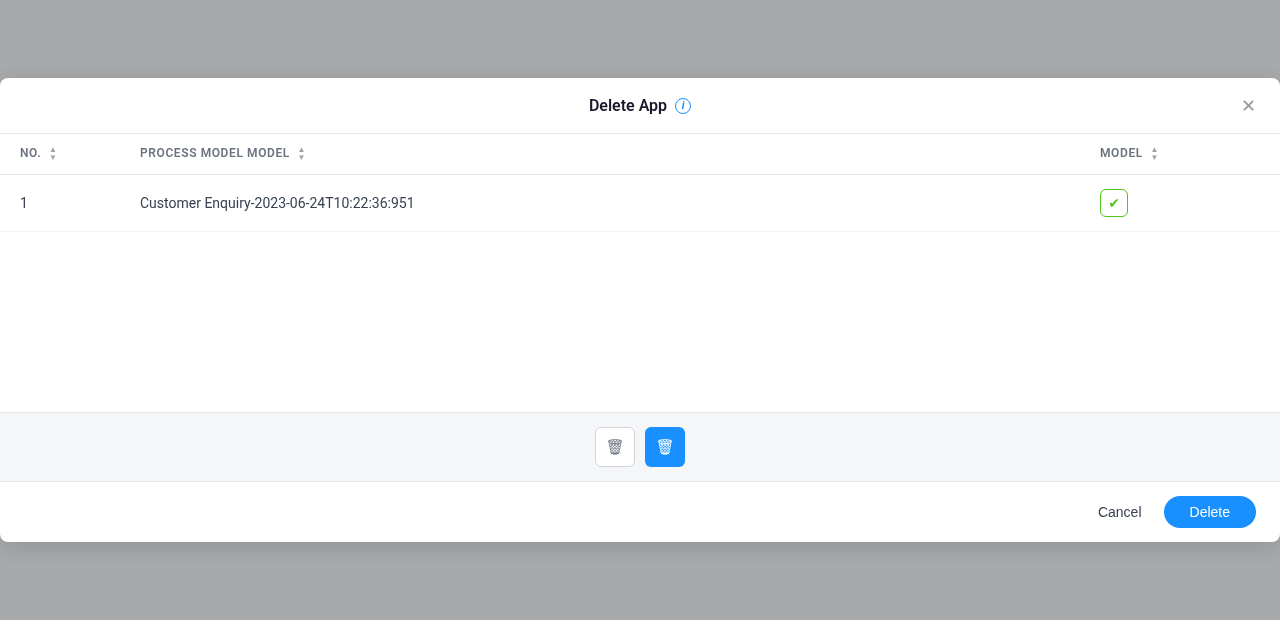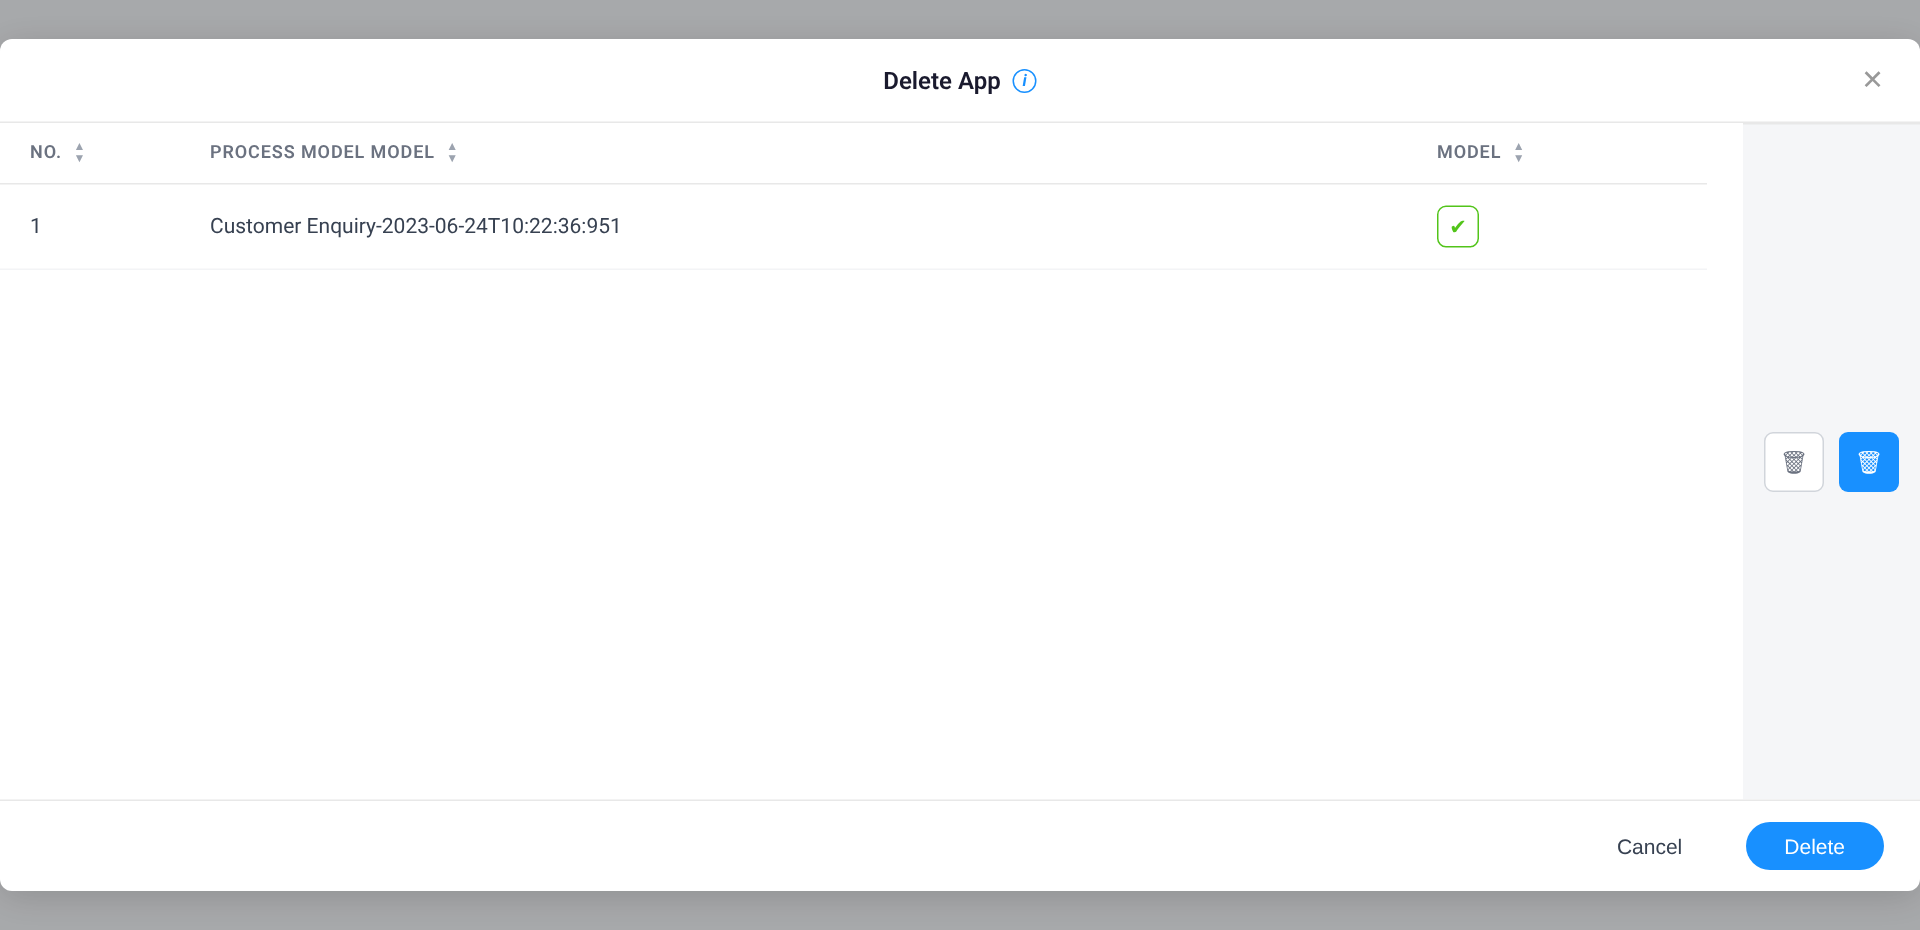--- a/index.html
+++ b/index.html
@@ -26,21 +26,21 @@
       background: rgba(0,0,0,0.3);
       display: flex;
       align-items: center;
       justify-content: center;
     }
 
     .modal {
       background: #fff;
       border-radius: 8px;
       width: 1280px;
-      height: 568px;
+      height: 464px;
       display: flex;
       flex-direction: column;
       position: relative;
       box-shadow: 0 4px 24px rgba(0,0,0,0.15);
     }
 
     .modal-header {
       display: flex;
       align-items: center;
       justify-content: center;
@@ -82,22 +82,21 @@
       color: #999;
       font-size: 18px;
       line-height: 1;
       padding: 4px;
     }
 
     .modal-body {
       flex: 1;
       overflow: auto;
       display: flex;
-      flex-direction: row;
-      gap: 24px;
+      flex-direction: column;
     }
 
     .table-container {
       flex: 1;
     }
 
     table {
       width: 100%;
       border-collapse: collapse;
     }
@@ -188,21 +187,21 @@
     }
 
     .trash-icon {
       font-size: 15px;
     }
 
     .modal-footer {
       display: flex;
       align-items: center;
       justify-content: flex-end;
-      gap: 20px;
+      gap: 0;
       padding: 14px 24px;
       border-top: 1px solid #e8e8e8;
     }
 
     .btn {
       padding: 8px 22px;
       border-radius: 20px;
       font-size: 14px;
       cursor: pointer;
       font-weight: 500;

